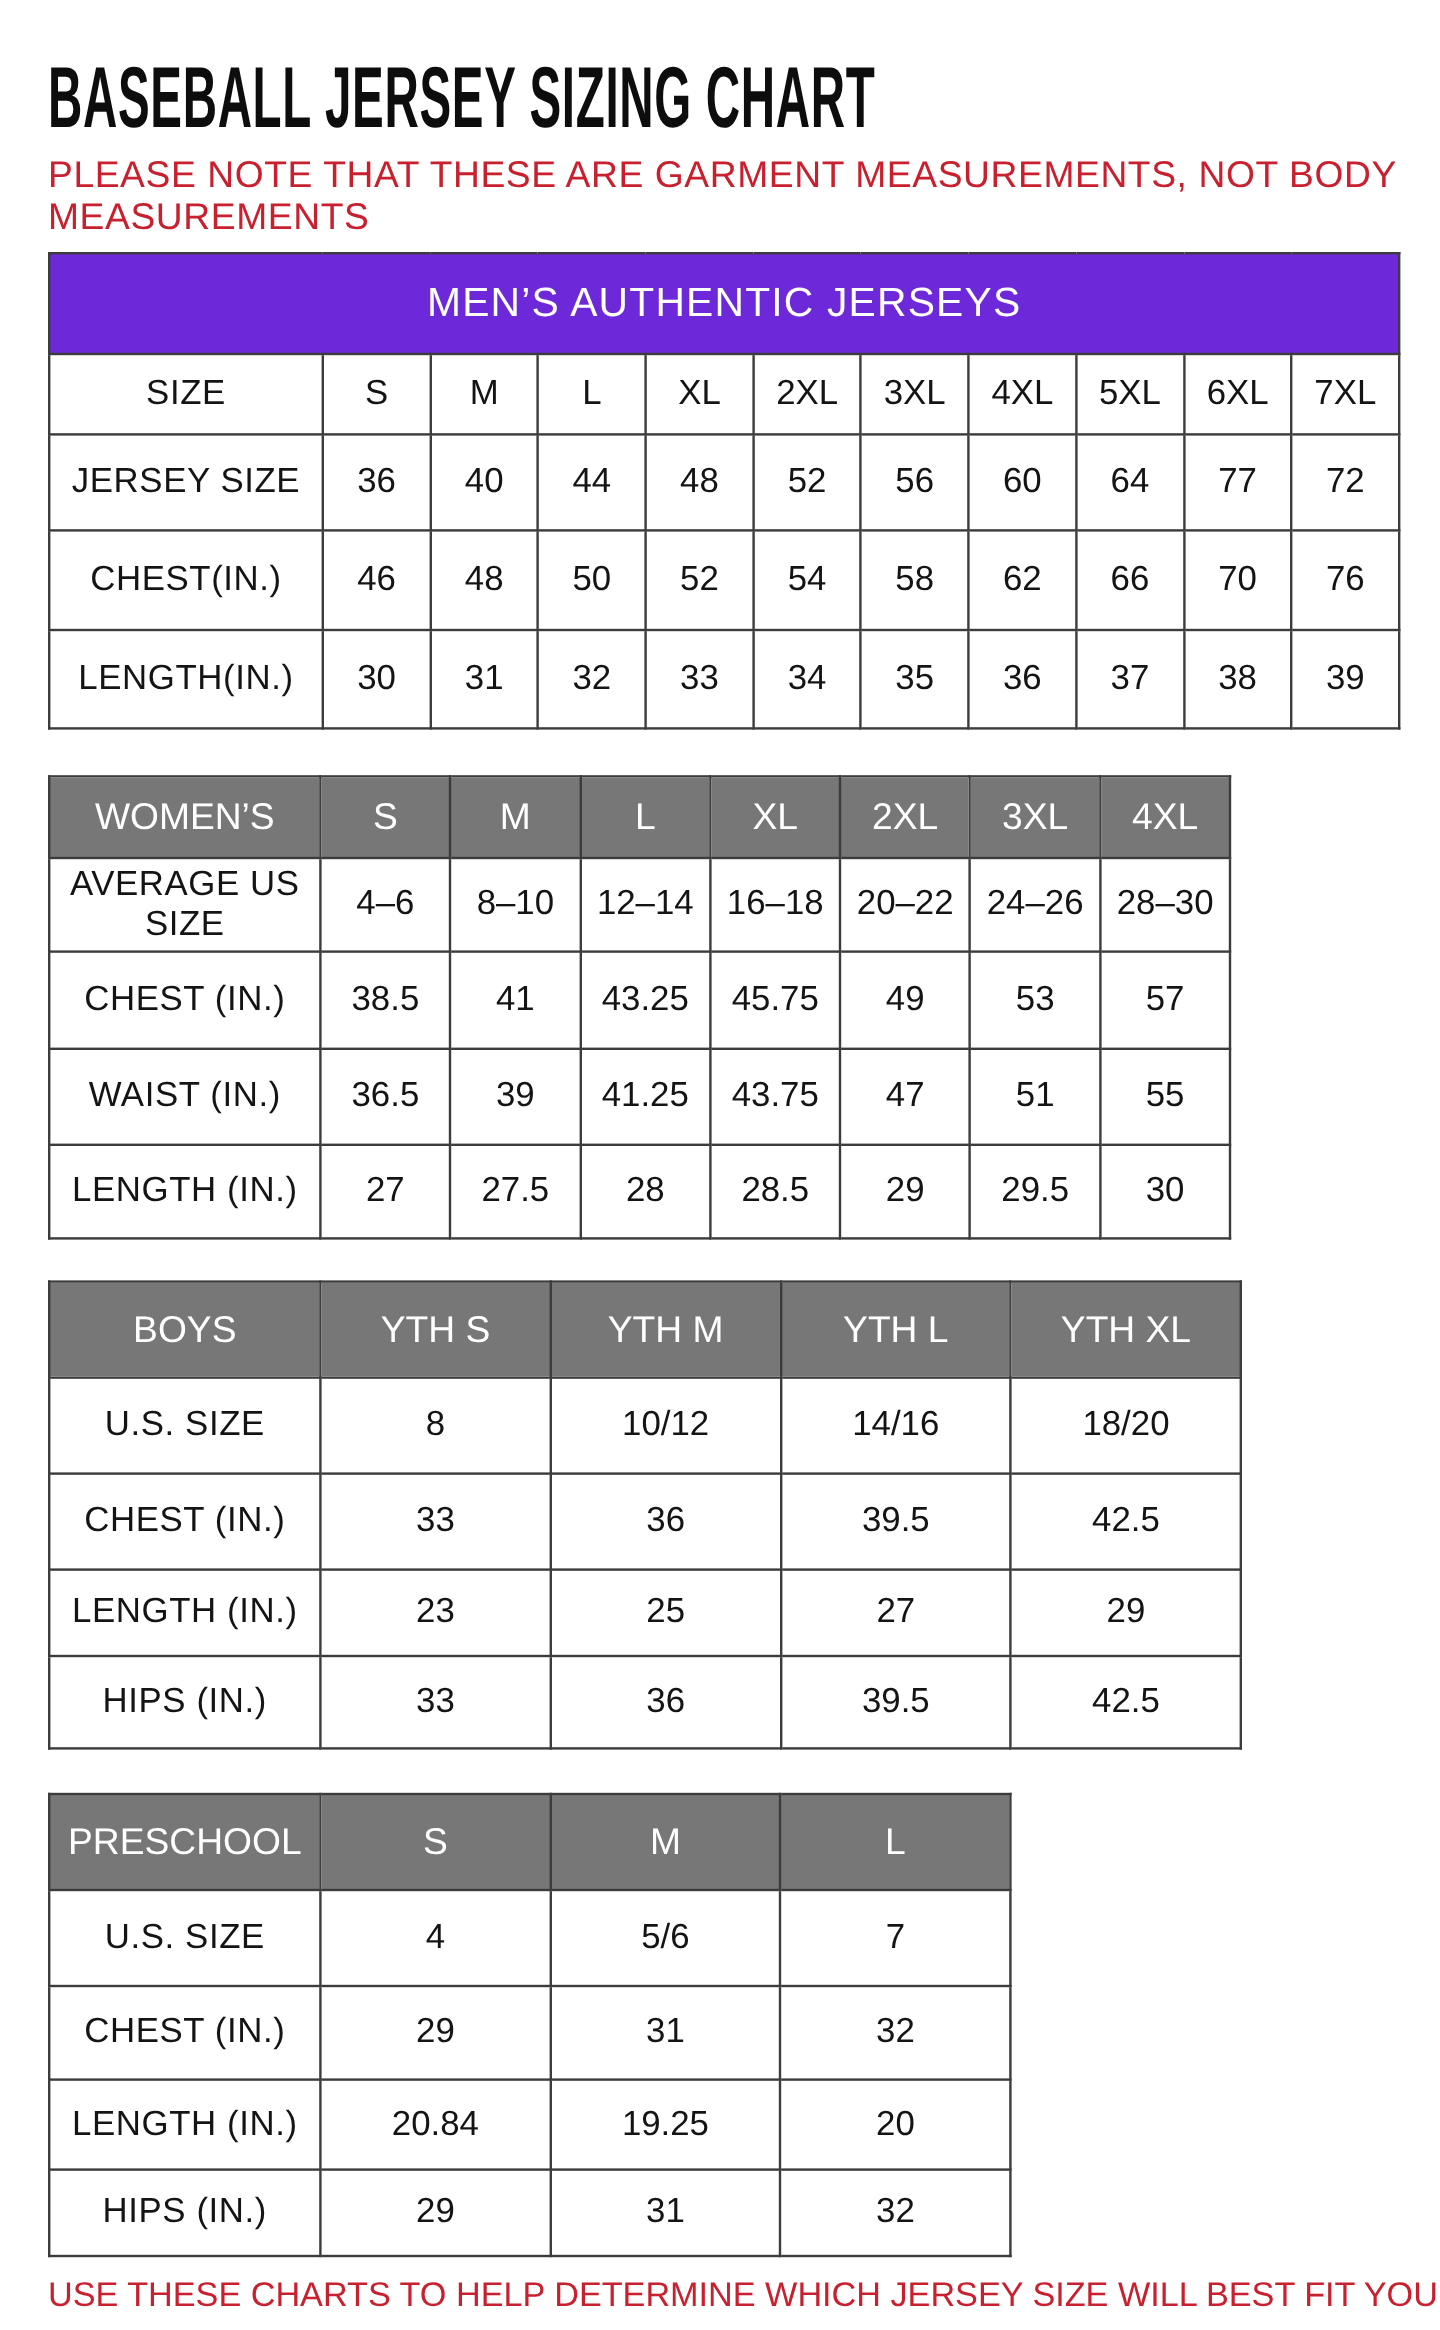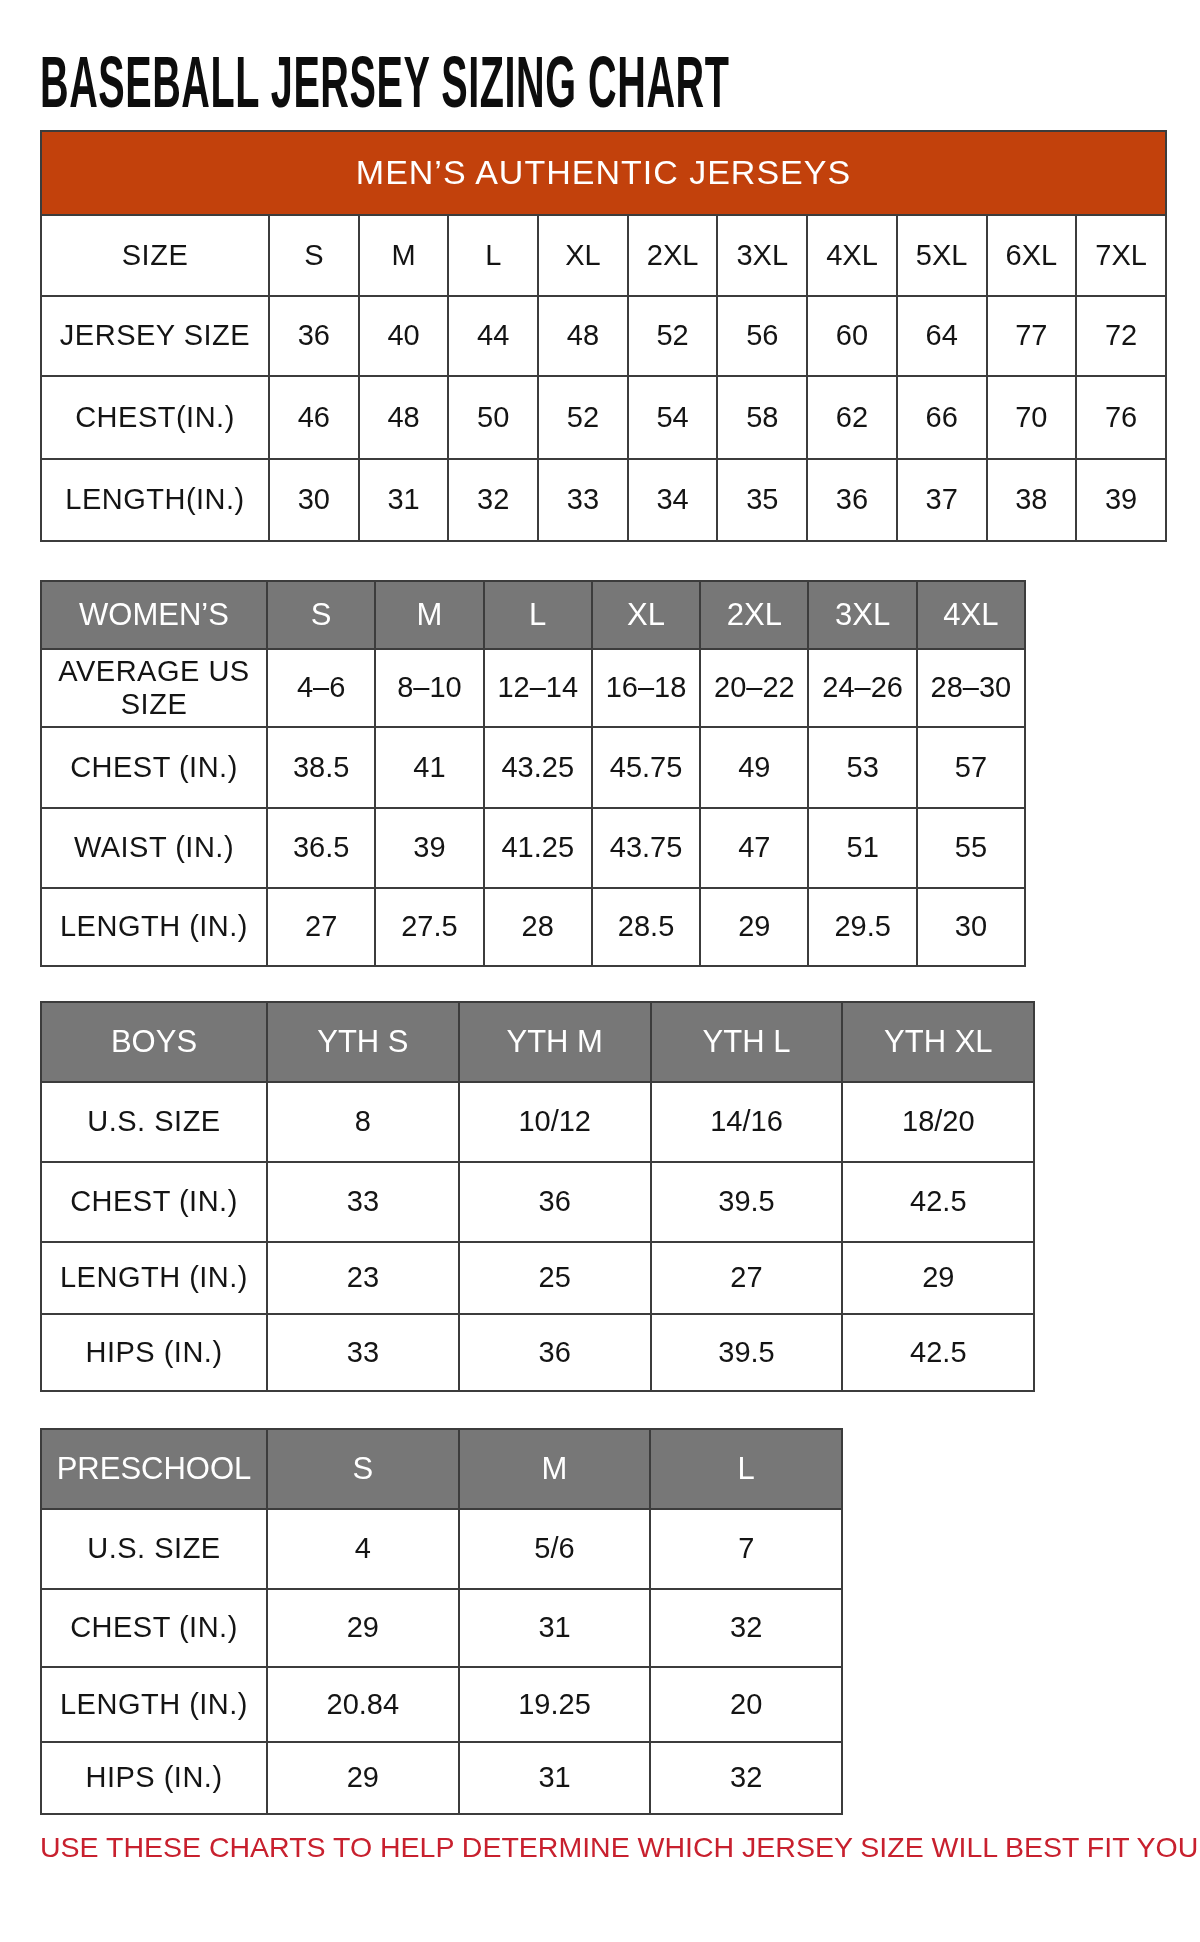--- a/index.html
+++ b/index.html
@@ -49,21 +49,21 @@
     line-height: 1.15;
     overflow: hidden;
   }
   .tbl th.gray {
     background: #777777;
     color: #ffffff;
     font-size: 31px;
     font-weight: 400;
   }
   .tbl th.banner {
-    background: #c2410c;
+    background: #6d28d9;
     color: #ffffff;
     font-size: 34px;
     font-weight: 400;
     letter-spacing: 1px;
     margin-top: 12px;
   }
   .tbl td.lbl {
     letter-spacing: 0.5px;
   }
   #mens-table      { margin-top: 12px; width: 1125px; }
@@ -79,40 +79,44 @@
     white-space: nowrap;
   }
 </style>
 </head>
 <body>
 
 <div class="page">
 
   <div class="title">BASEBALL JERSEY SIZING CHART</div>
 
+  <div class="note">
+    <div>PLEASE NOTE THAT THESE ARE GARMENT MEASUREMENTS, NOT BODY</div>
+    <div>MEASUREMENTS</div>
+  </div>
 
   <table class="tbl" id="mens-table">
     <colgroup>
       <col style="width:228px">
       <col style="width:89.7px">
         <col style="width:89.7px">
         <col style="width:89.7px">
         <col style="width:89.7px">
         <col style="width:89.7px">
       <col style="width:89.7px">
         <col style="width:89.7px">
         <col style="width:89.7px">
         <col style="width:89.7px">
         <col style="width:89.7px">
     </colgroup>
     <tbody>
       <tr style="height:84px">
         <th class="banner" colspan="11">MEN’S AUTHENTIC JERSEYS</th>
       </tr>
-      <tr style="height:81px">
+      <tr style="height:67px">
         <td class="lbl">SIZE</td>
         <td>S</td>
         <td>M</td>
         <td>L</td>
         <td>XL</td>
         <td>2XL</td>
         <td>3XL</td>
         <td>4XL</td>
         <td>5XL</td>
         <td>6XL</td>

